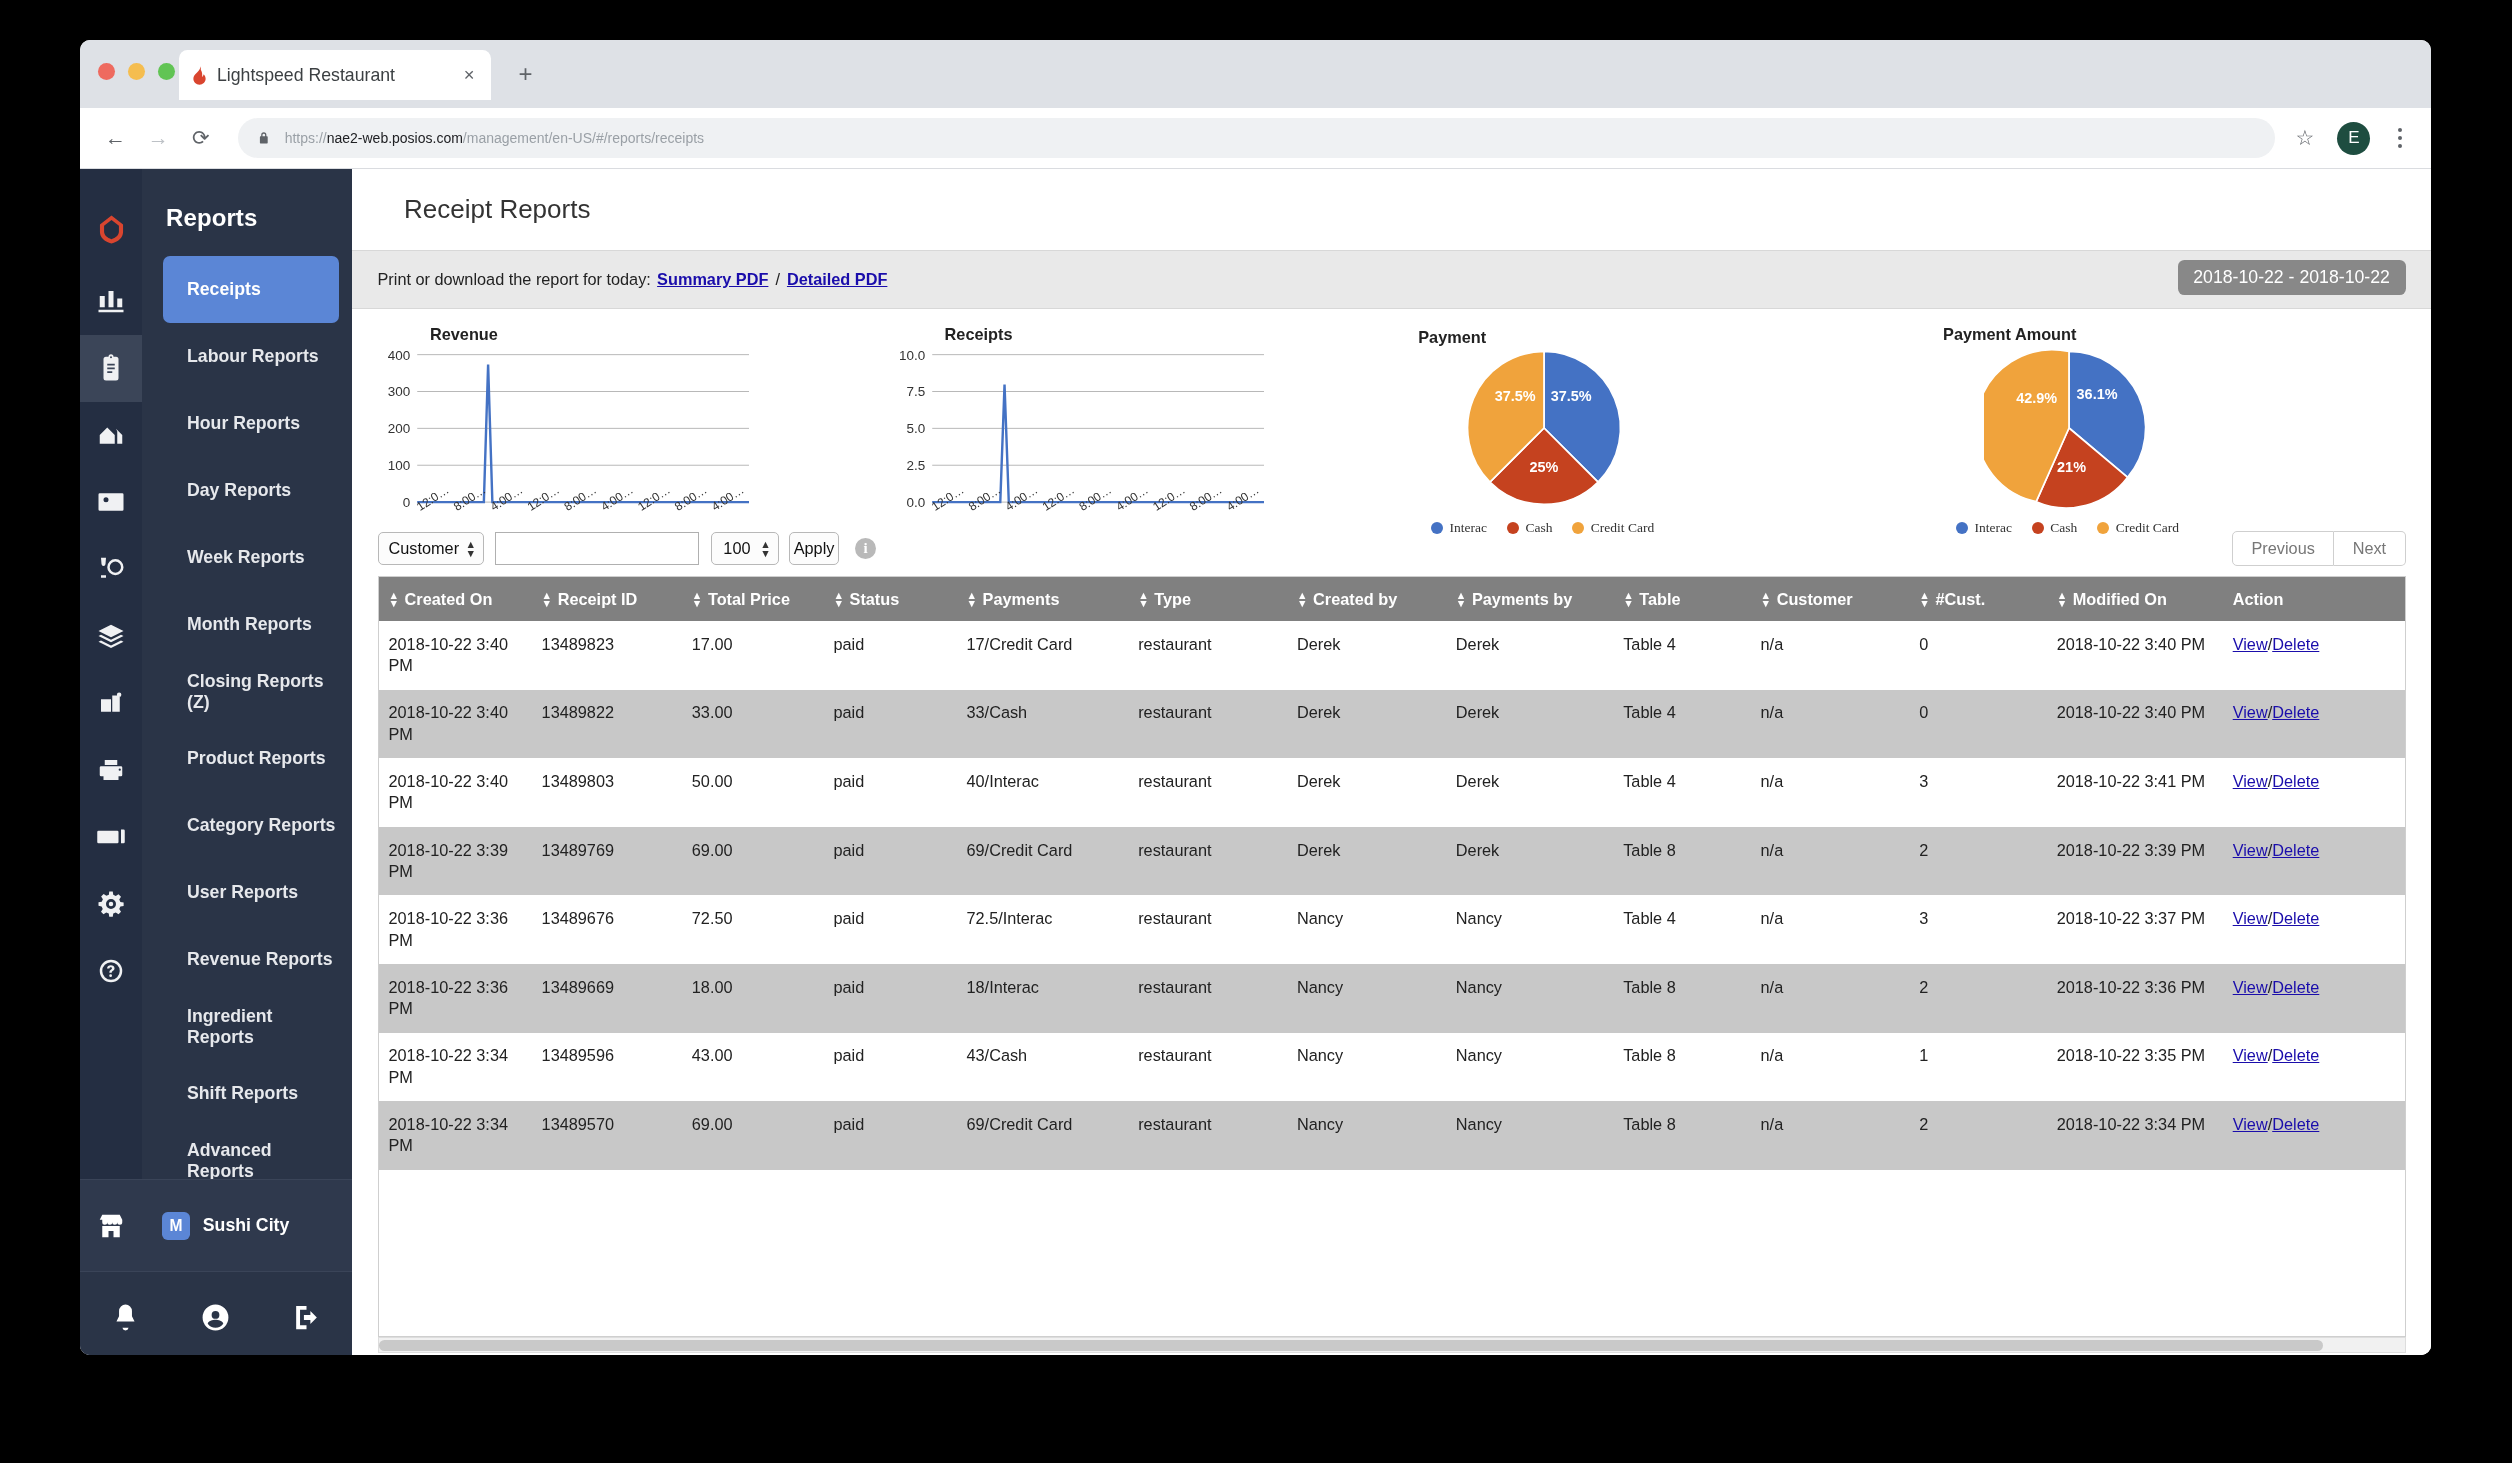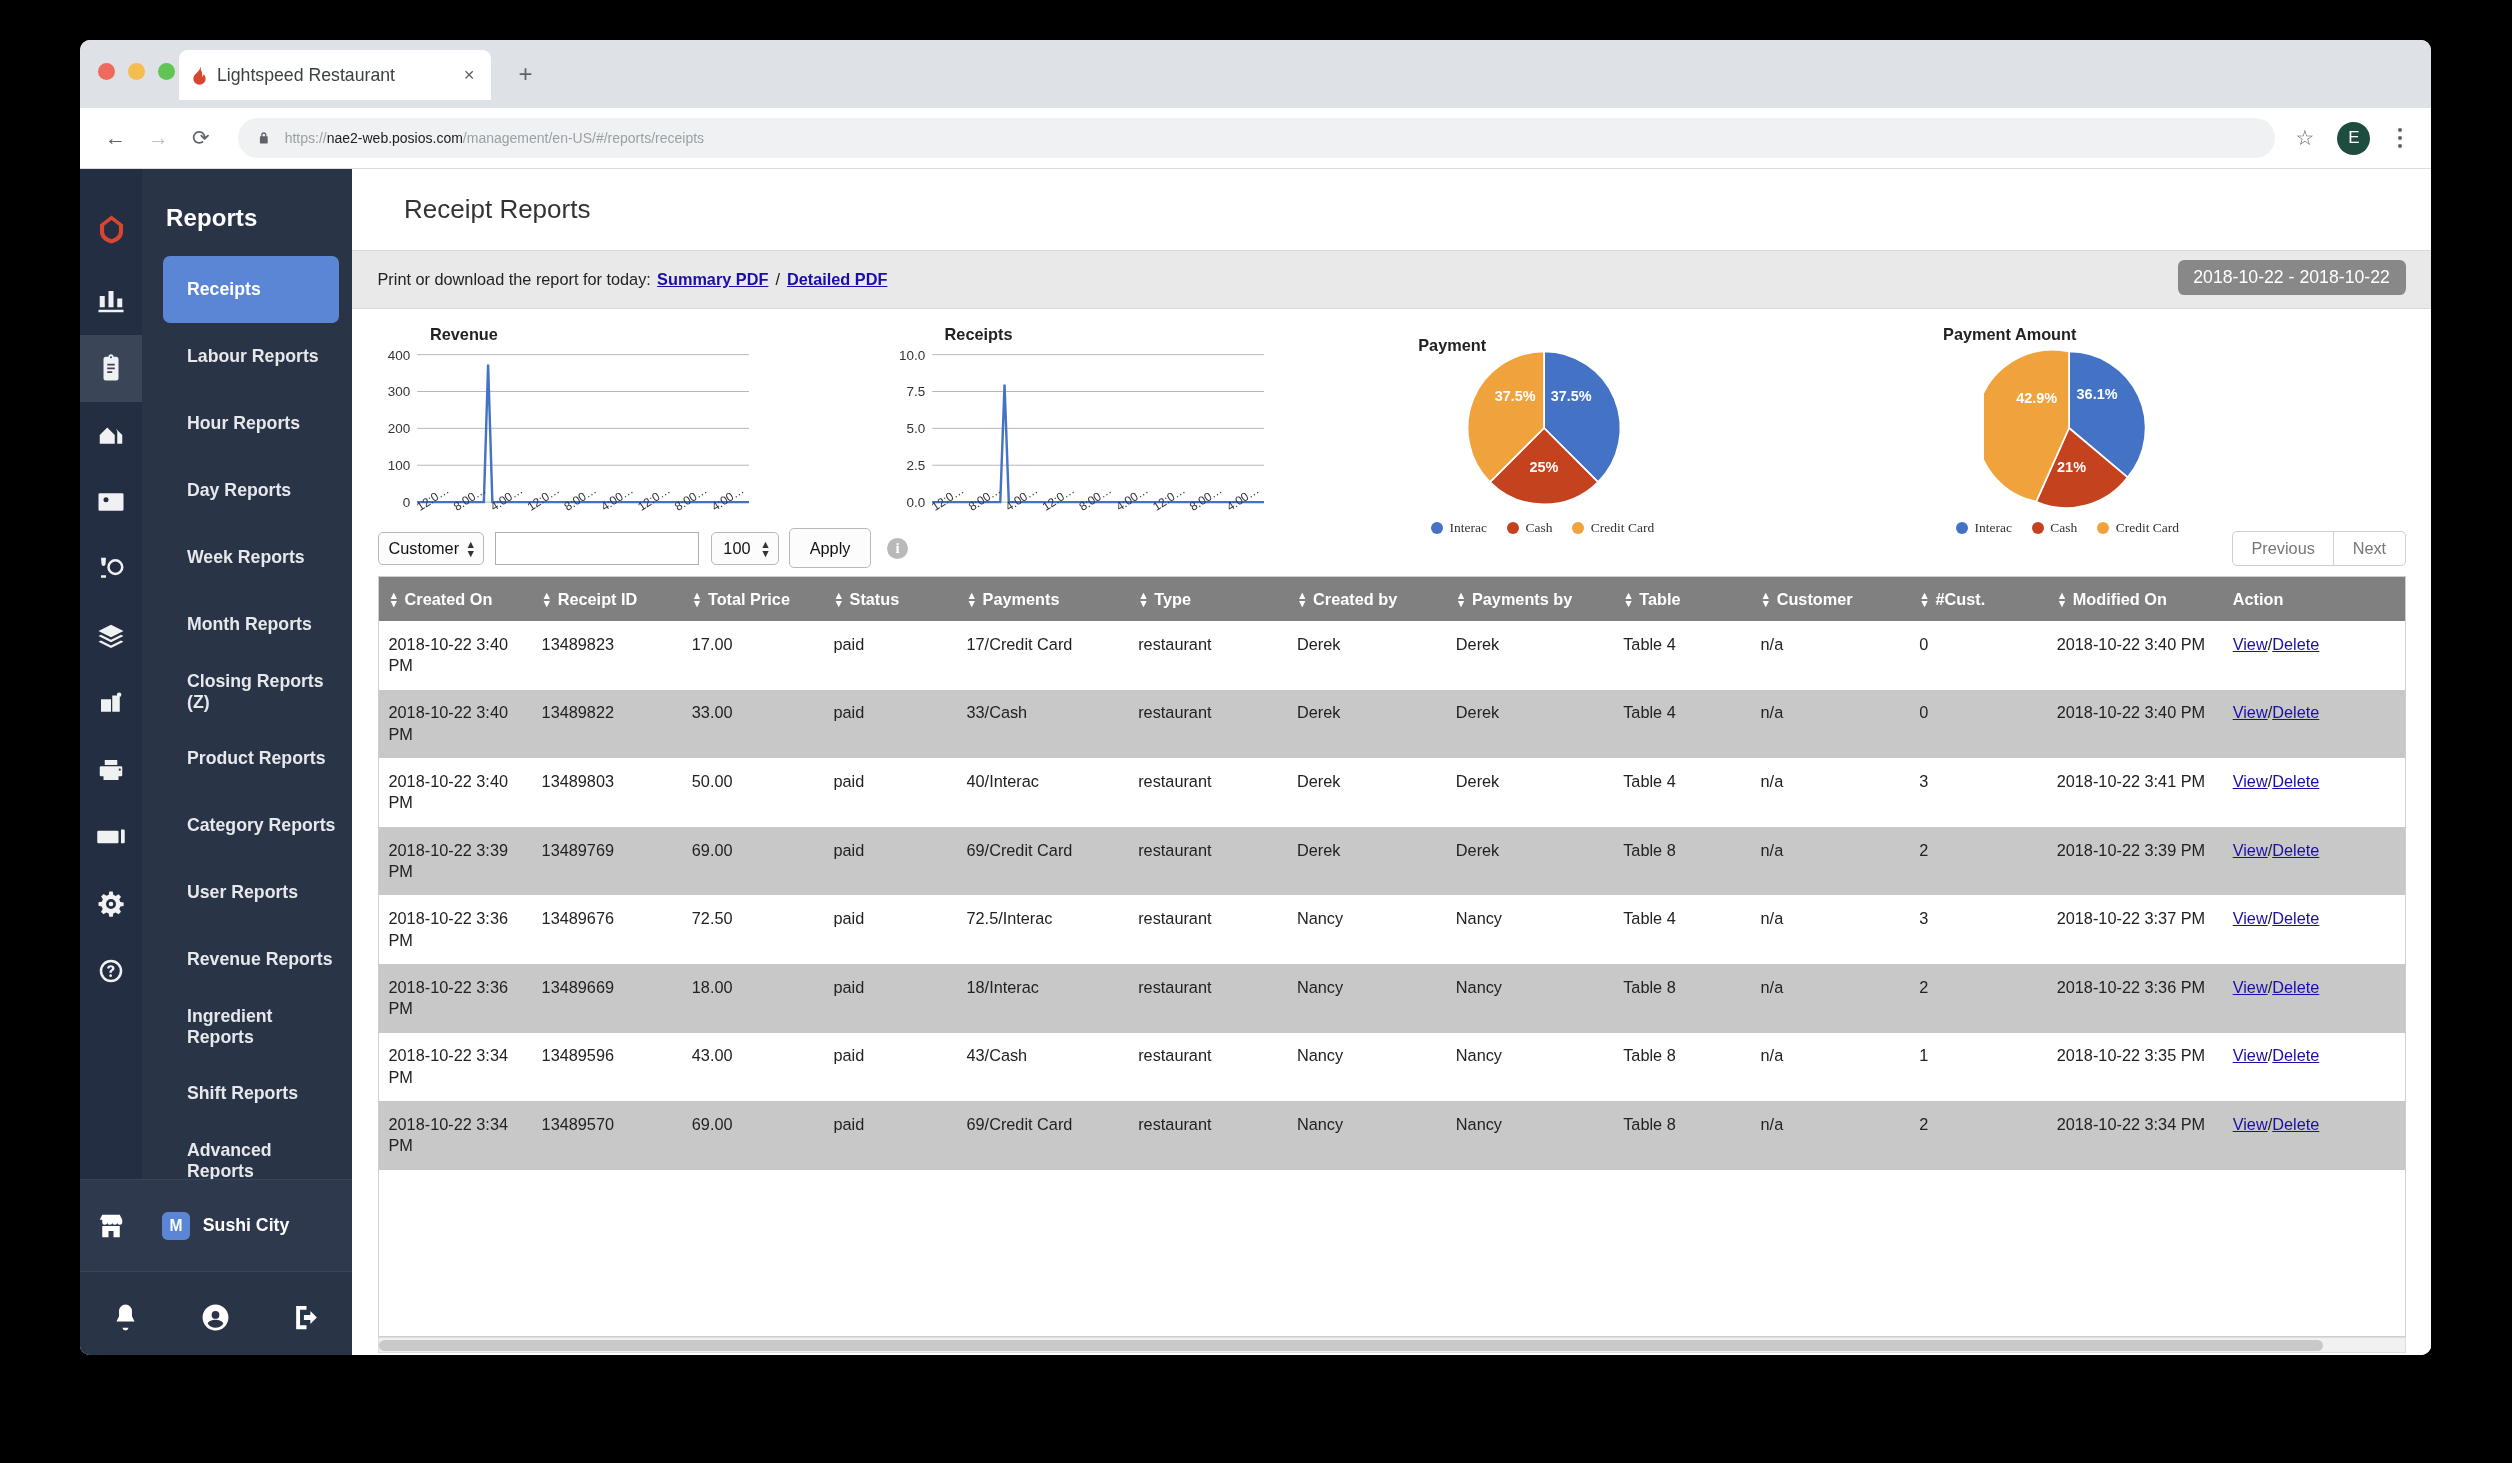--- a/index.html
+++ b/index.html
@@ -238,24 +238,24 @@
     position: absolute; right: 7px; top: 50%; transform: translateY(-50%);
     font-size: 10.6px; line-height: 8.5px; color: #333;
     display: flex; flex-direction: column;
   }
   .txtinput {
     height: 33px; width: 204px; margin-left: 11.3px;
     border: 0.7px solid #b0b0b0; background: #fff;
   }
   .sel.qty { margin-left: 11.3px; min-width: 68px; justify-content: center; padding: 0 24px 0 8.5px;}
   .applybtn {
-    height: 40px; margin-left: 10px;
+    height: 33px; margin-left: 10px;
     border: 0.7px solid #b8b8b8; border-radius: 5px;
     background: #fcfcfc; font-size: 16.3px; color: #111;
-    padding: 0 20px; display: flex; align-items: center;
+    padding: 0 4px; display: flex; align-items: center;
   }
   .infoicon {
     width: 21px; height: 21px; border-radius: 50%;
     background: #b9b9b9; color: #fff;
     font-size: 15px; font-weight: 700;
     display: flex; align-items: center; justify-content: center;
     margin-left: 15.6px; font-family: "Liberation Serif", serif;
   }
   .pager {
     position: absolute; right: 25.5px; top: 8.5px;
@@ -552,21 +552,21 @@
               <text transform="translate(304,243) rotate(-33)">8:00…</text>
               <text transform="translate(356,243) rotate(-33)">4:00…</text>
               <text transform="translate(408,243) rotate(-33)">12:0…</text>
               <text transform="translate(460,243) rotate(-33)">8:00…</text>
               <text transform="translate(512,243) rotate(-33)">4:00…</text>
             </g>
           </svg>
         </div>
 
         <div class="chart-cell pie">
-          <div class="chart-title" style="left:37px; top:17px;text-align:center;">Payment</div>
+          <div class="chart-title" style="left:37px; top:9px;text-align:center;">Payment</div>
           <div class="pie-wrap" style="left:78px; top:24px;">
             <svg width="170" height="170" viewBox="0 0 200 200">
 
               <path d="M100 100 L100 10 A90 90 0 0 1 163.6 163.6 Z" fill="#4472c4" stroke="#fff" stroke-width="2"></path>
 
               <path d="M100 100 L163.6 163.6 A90 90 0 0 1 36.4 163.6 Z" fill="#c5421f" stroke="#fff" stroke-width="2"></path>
 
               <path d="M100 100 L36.4 163.6 A90 90 0 0 1 100 10 Z" fill="#f0a33c" stroke="#fff" stroke-width="2"></path>
               <text x="132" y="68" font-size="17" font-weight="bold" fill="#fff" text-anchor="middle" font-family="Liberation Sans, sans-serif">37.5%</text>
               <text x="100" y="152" font-size="17" font-weight="bold" fill="#fff" text-anchor="middle" font-family="Liberation Sans, sans-serif">25%</text>

